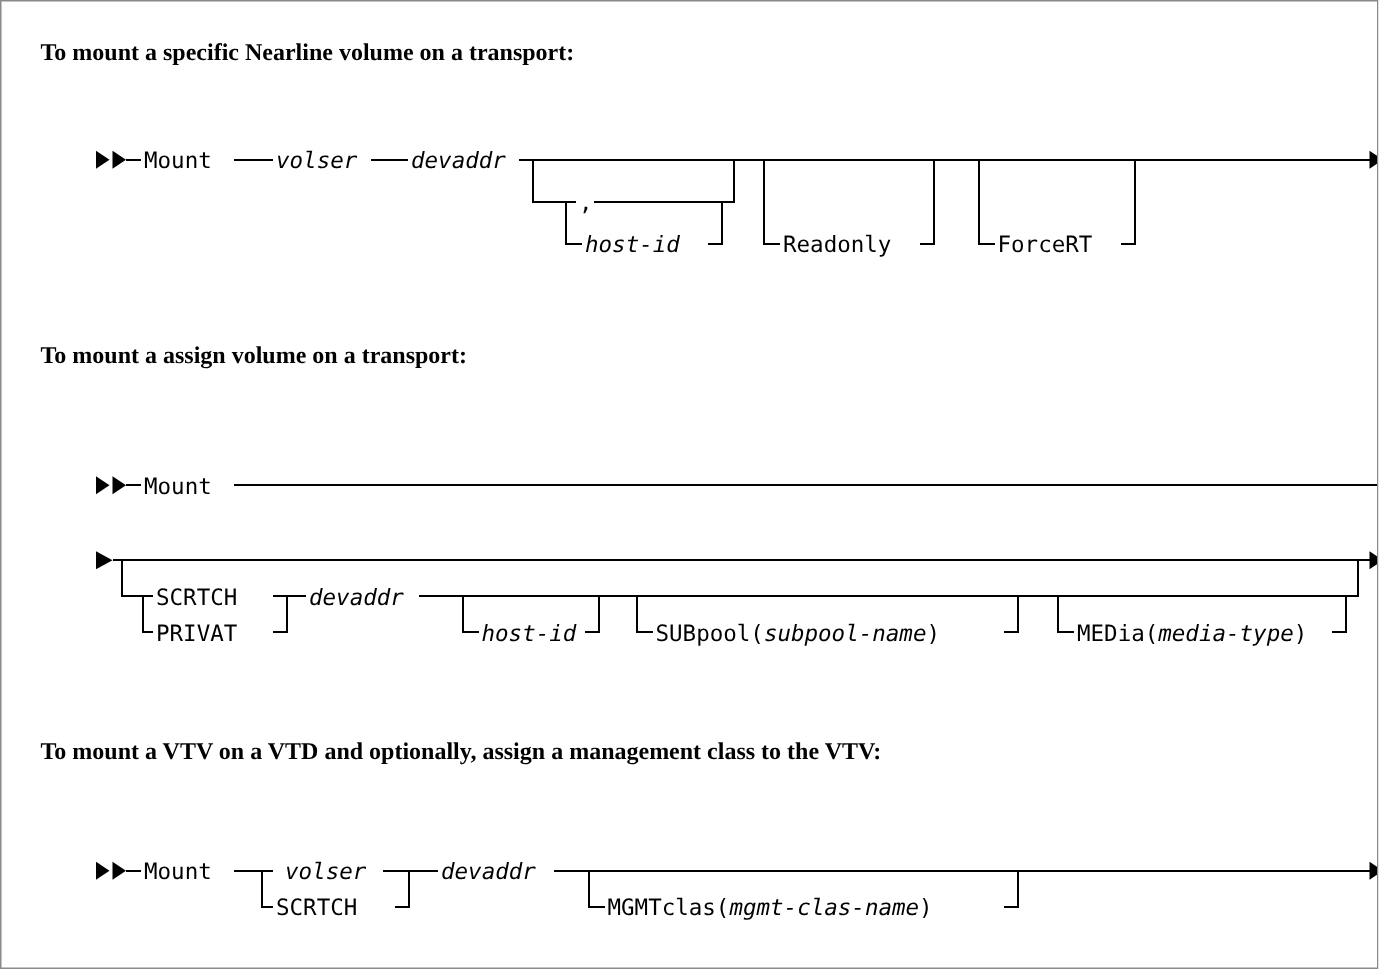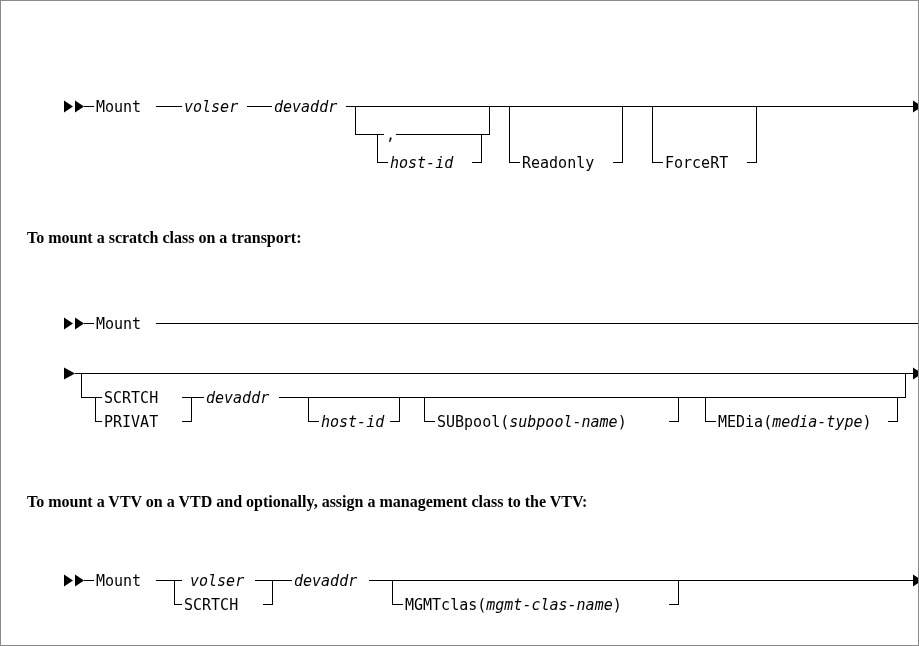--- a/index.html
+++ b/index.html
@@ -66,20 +66,21 @@
   }
   text.kw tspan.k {
     font-style: normal;
   }
 </style>
 </head>
 <body>
 
 <div id="page">
 
+  <div class="heading" style="left:26px; top:26px;">To mount a specific Nearline volume on a transport:</div>
 
   <div class="diagram">
     <svg width="919" height="646" viewBox="0 0 919 646" aria-hidden="true">
 
       <g>
         <polygon class="arrow" points="20,83.5 20,95.5 29,89.5"></polygon>
         <polygon class="arrow" points="31,83.5 31,95.5 40,89.5"></polygon>
       </g>
 
       <path class="rail" d="M40,89.5 L50,89.5"></path>
@@ -109,21 +110,21 @@
       <text class="kw" x="621" y="151">ForceRT</text>
       <path class="rail" d="M703,145.5 L712.5,145.5 L712.5,89.5"></path>
 
       <g>
         <polygon class="arrow" points="869,83.5 869,95.5 878,89.5"></polygon>
         <polygon class="arrow" points="893,83.5 893,95.5 884,89.5"></polygon>
       </g>
     </svg>
   </div>
 
-  <div class="heading" style="left:26px; top:228px;">To mount a scratch class on a transport:</div>
+  <div class="heading" style="left:26px; top:228px;">To mount a assign volume on a transport:</div>
 
   <div class="diagram">
     <svg width="919" height="646" viewBox="0 0 919 646" aria-hidden="true">
 
       <g>
         <polygon class="arrow" points="20,300.5 20,312.5 29,306.5"></polygon>
         <polygon class="arrow" points="31,300.5 31,312.5 40,306.5"></polygon>
       </g>
       <path class="rail" d="M40,306.5 L50,306.5"></path>
       <text class="kw" x="52" y="312">Mount</text>

